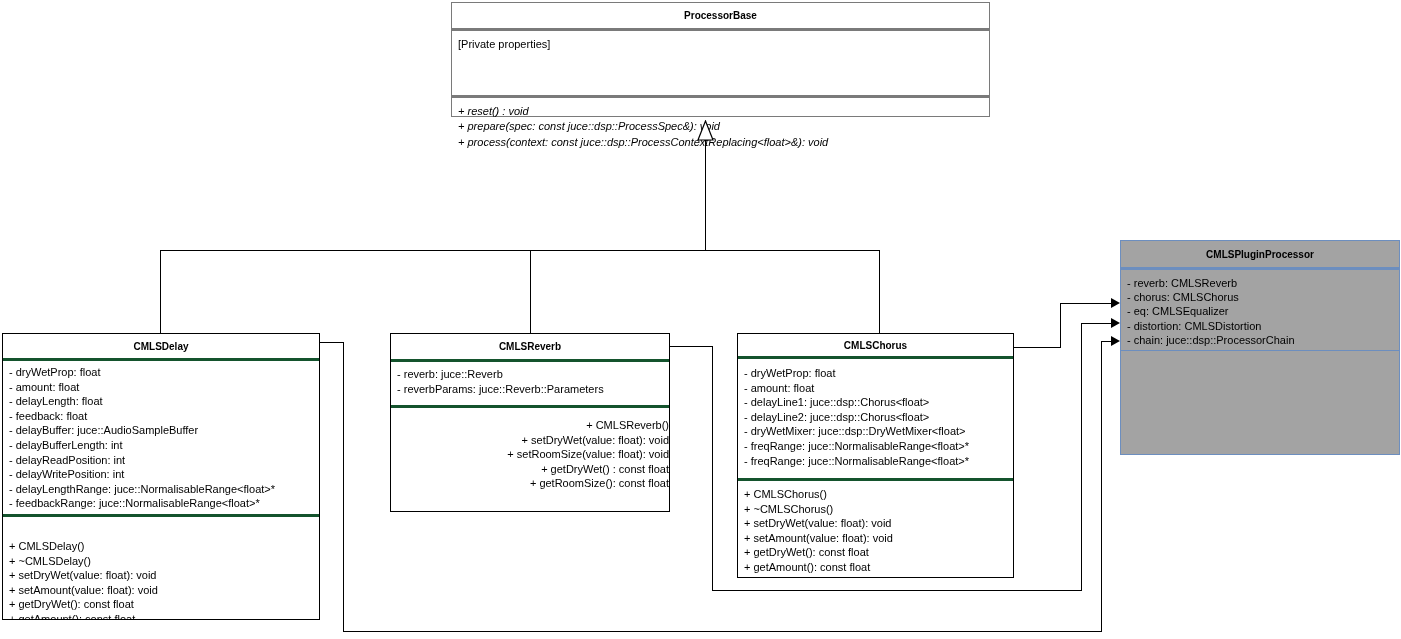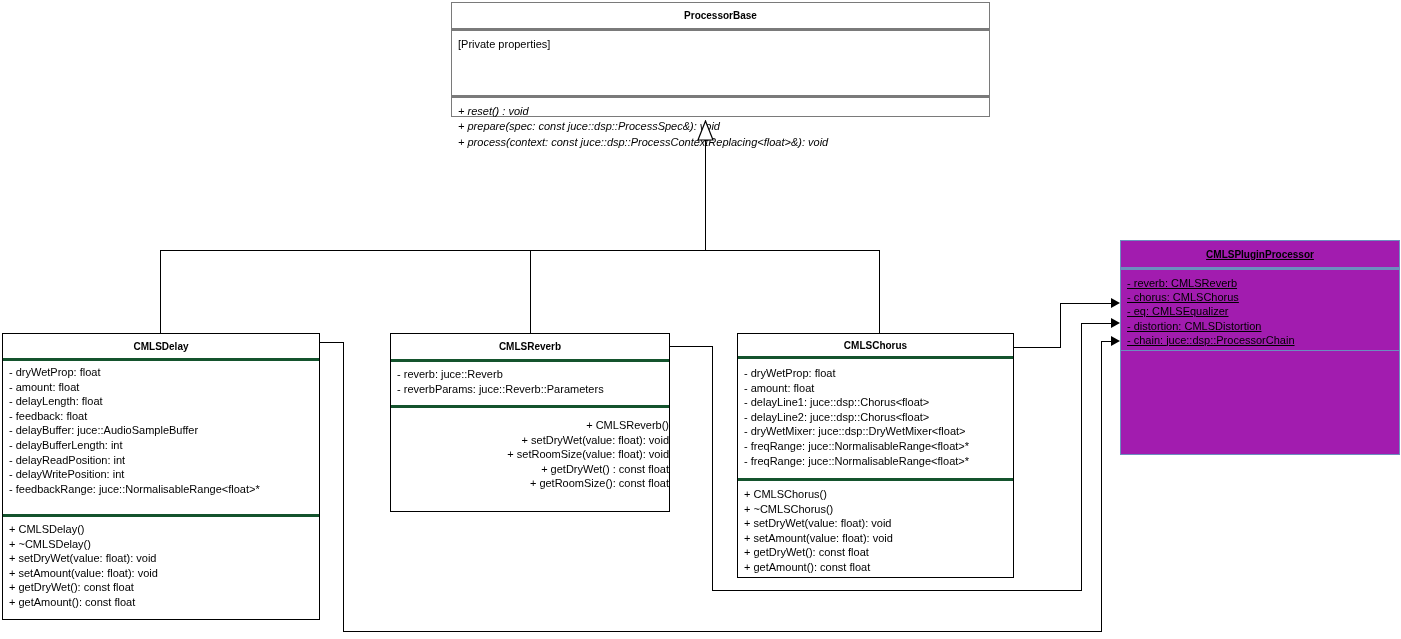--- a/index.html
+++ b/index.html
@@ -9,21 +9,21 @@
   .uml-title{font-weight:bold;font-size:10px;display:flex;align-items:center;justify-content:center;
              box-sizing:border-box;overflow:hidden;}
   .uml-sec{border-top:3px solid #14532d;box-sizing:border-box;padding-left:6px;overflow:hidden;}
   .uml-line{line-height:14.6px;white-space:nowrap;}
   
   .base{border-color:#7a7a7a;}
   .base .uml-sec{border-top-color:#7a7a7a;}
   .base .uml-line{line-height:15.4px;}
   .base .sec-methods .uml-line{font-style:italic;}
   
-  .plugin{background:#a21caf;border-color:#6c8ebf;text-decoration:underline;}
+  .plugin{background:#a3a3a3;border-color:#6c8ebf;}
   .plugin .uml-sec{border-top-color:#6c8ebf;}
   .plugin .uml-line{line-height:14.2px;}
   .spacer-sec{border-top:1px solid #6c8ebf;box-sizing:border-box;}
   
   .seg{position:absolute;background:#000000;}
   .arrow{position:absolute;width:0;height:0;border-top:5px solid transparent;
          border-bottom:5px solid transparent;border-left:9px solid #000000;}
   .tri{position:absolute;}
 </style>
 </head>
@@ -47,23 +47,24 @@
     <div class="uml-title" style="height:24px;">CMLSDelay</div>
     <div class="uml-sec sec-attrs" style="height:156px;padding-top:4px;">
         <div class="uml-line">- dryWetProp: float</div>
         <div class="uml-line">- amount: float</div>
         <div class="uml-line">- delayLength: float</div>
         <div class="uml-line">- feedback: float</div>
         <div class="uml-line">- delayBuffer: juce::AudioSampleBuffer</div>
         <div class="uml-line">- delayBufferLength: int</div>
         <div class="uml-line">- delayReadPosition: int</div>
         <div class="uml-line">- delayWritePosition: int</div>
+        <div class="uml-line">- delayLengthRange: juce::NormalisableRange&lt;float&gt;*</div>
         <div class="uml-line">- feedbackRange: juce::NormalisableRange&lt;float&gt;*</div>
       </div>
-    <div class="uml-sec sec-methods" style="height:105px;padding-top:5px;">
+    <div class="uml-sec sec-methods" style="height:105px;padding-top:22px;">
         <div class="uml-line">+ CMLSDelay()</div>
         <div class="uml-line">+ ~CMLSDelay()</div>
         <div class="uml-line">+ setDryWet(value: float): void</div>
         <div class="uml-line">+ setAmount(value: float): void</div>
         <div class="uml-line">+ getDryWet(): const float</div>
         <div class="uml-line">+ getAmount(): const float</div>
       </div>
   </div>
 
   <div class="uml-box" style="left:390px;top:333px;width:280px;height:179px;">

